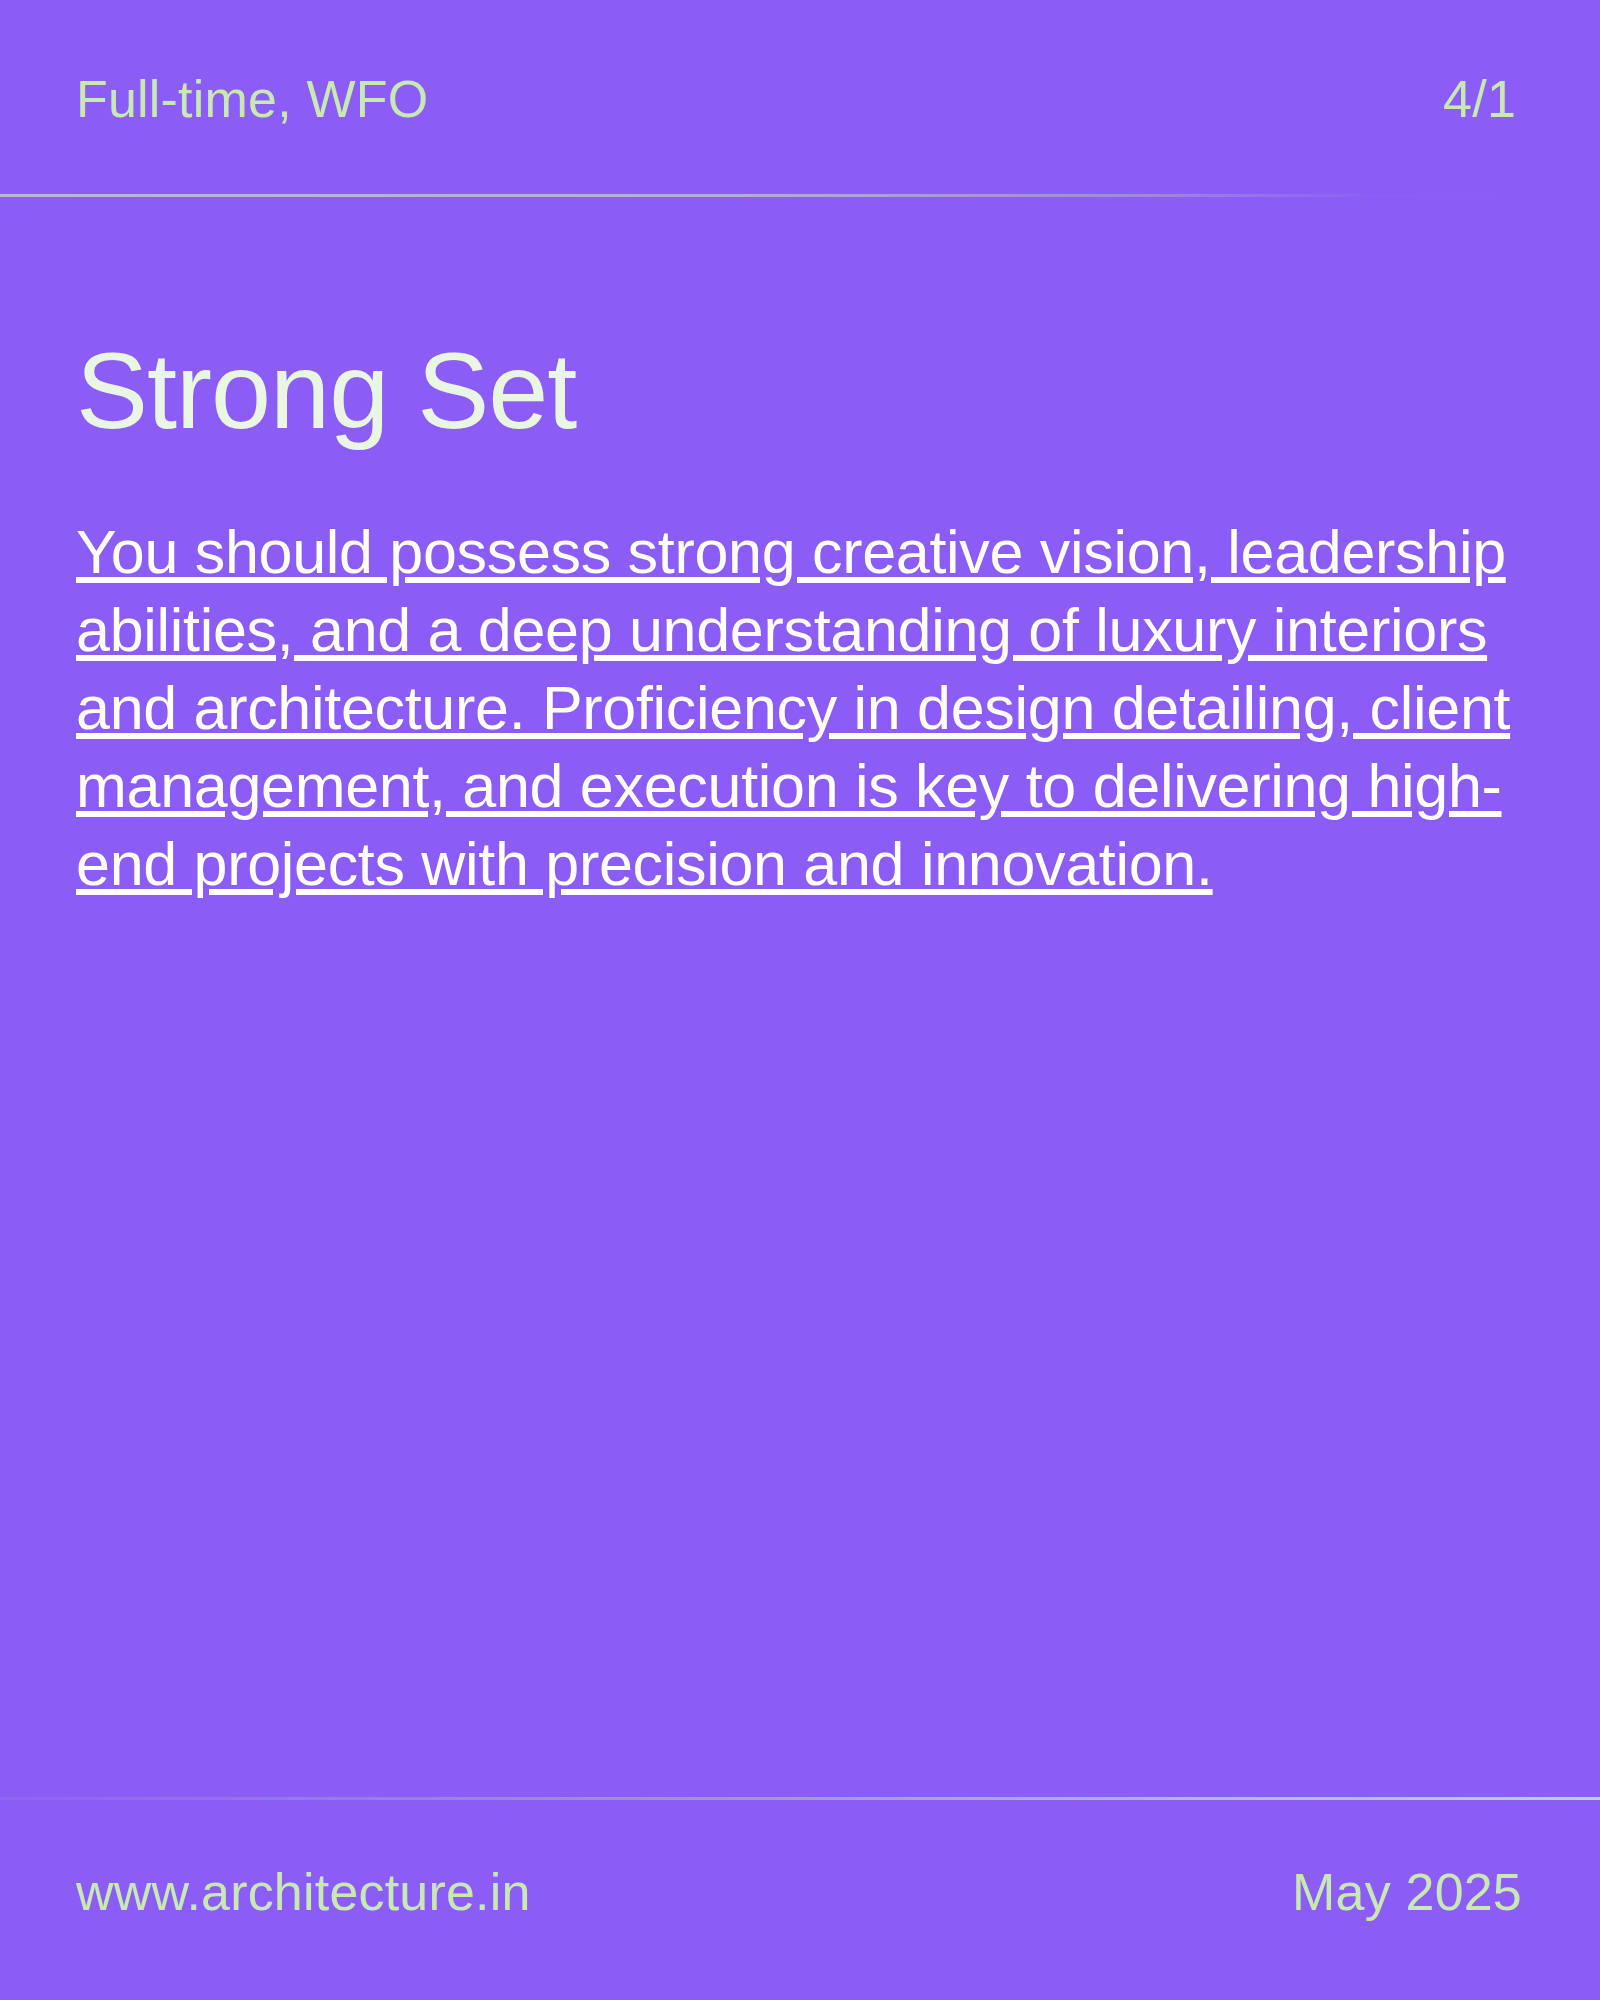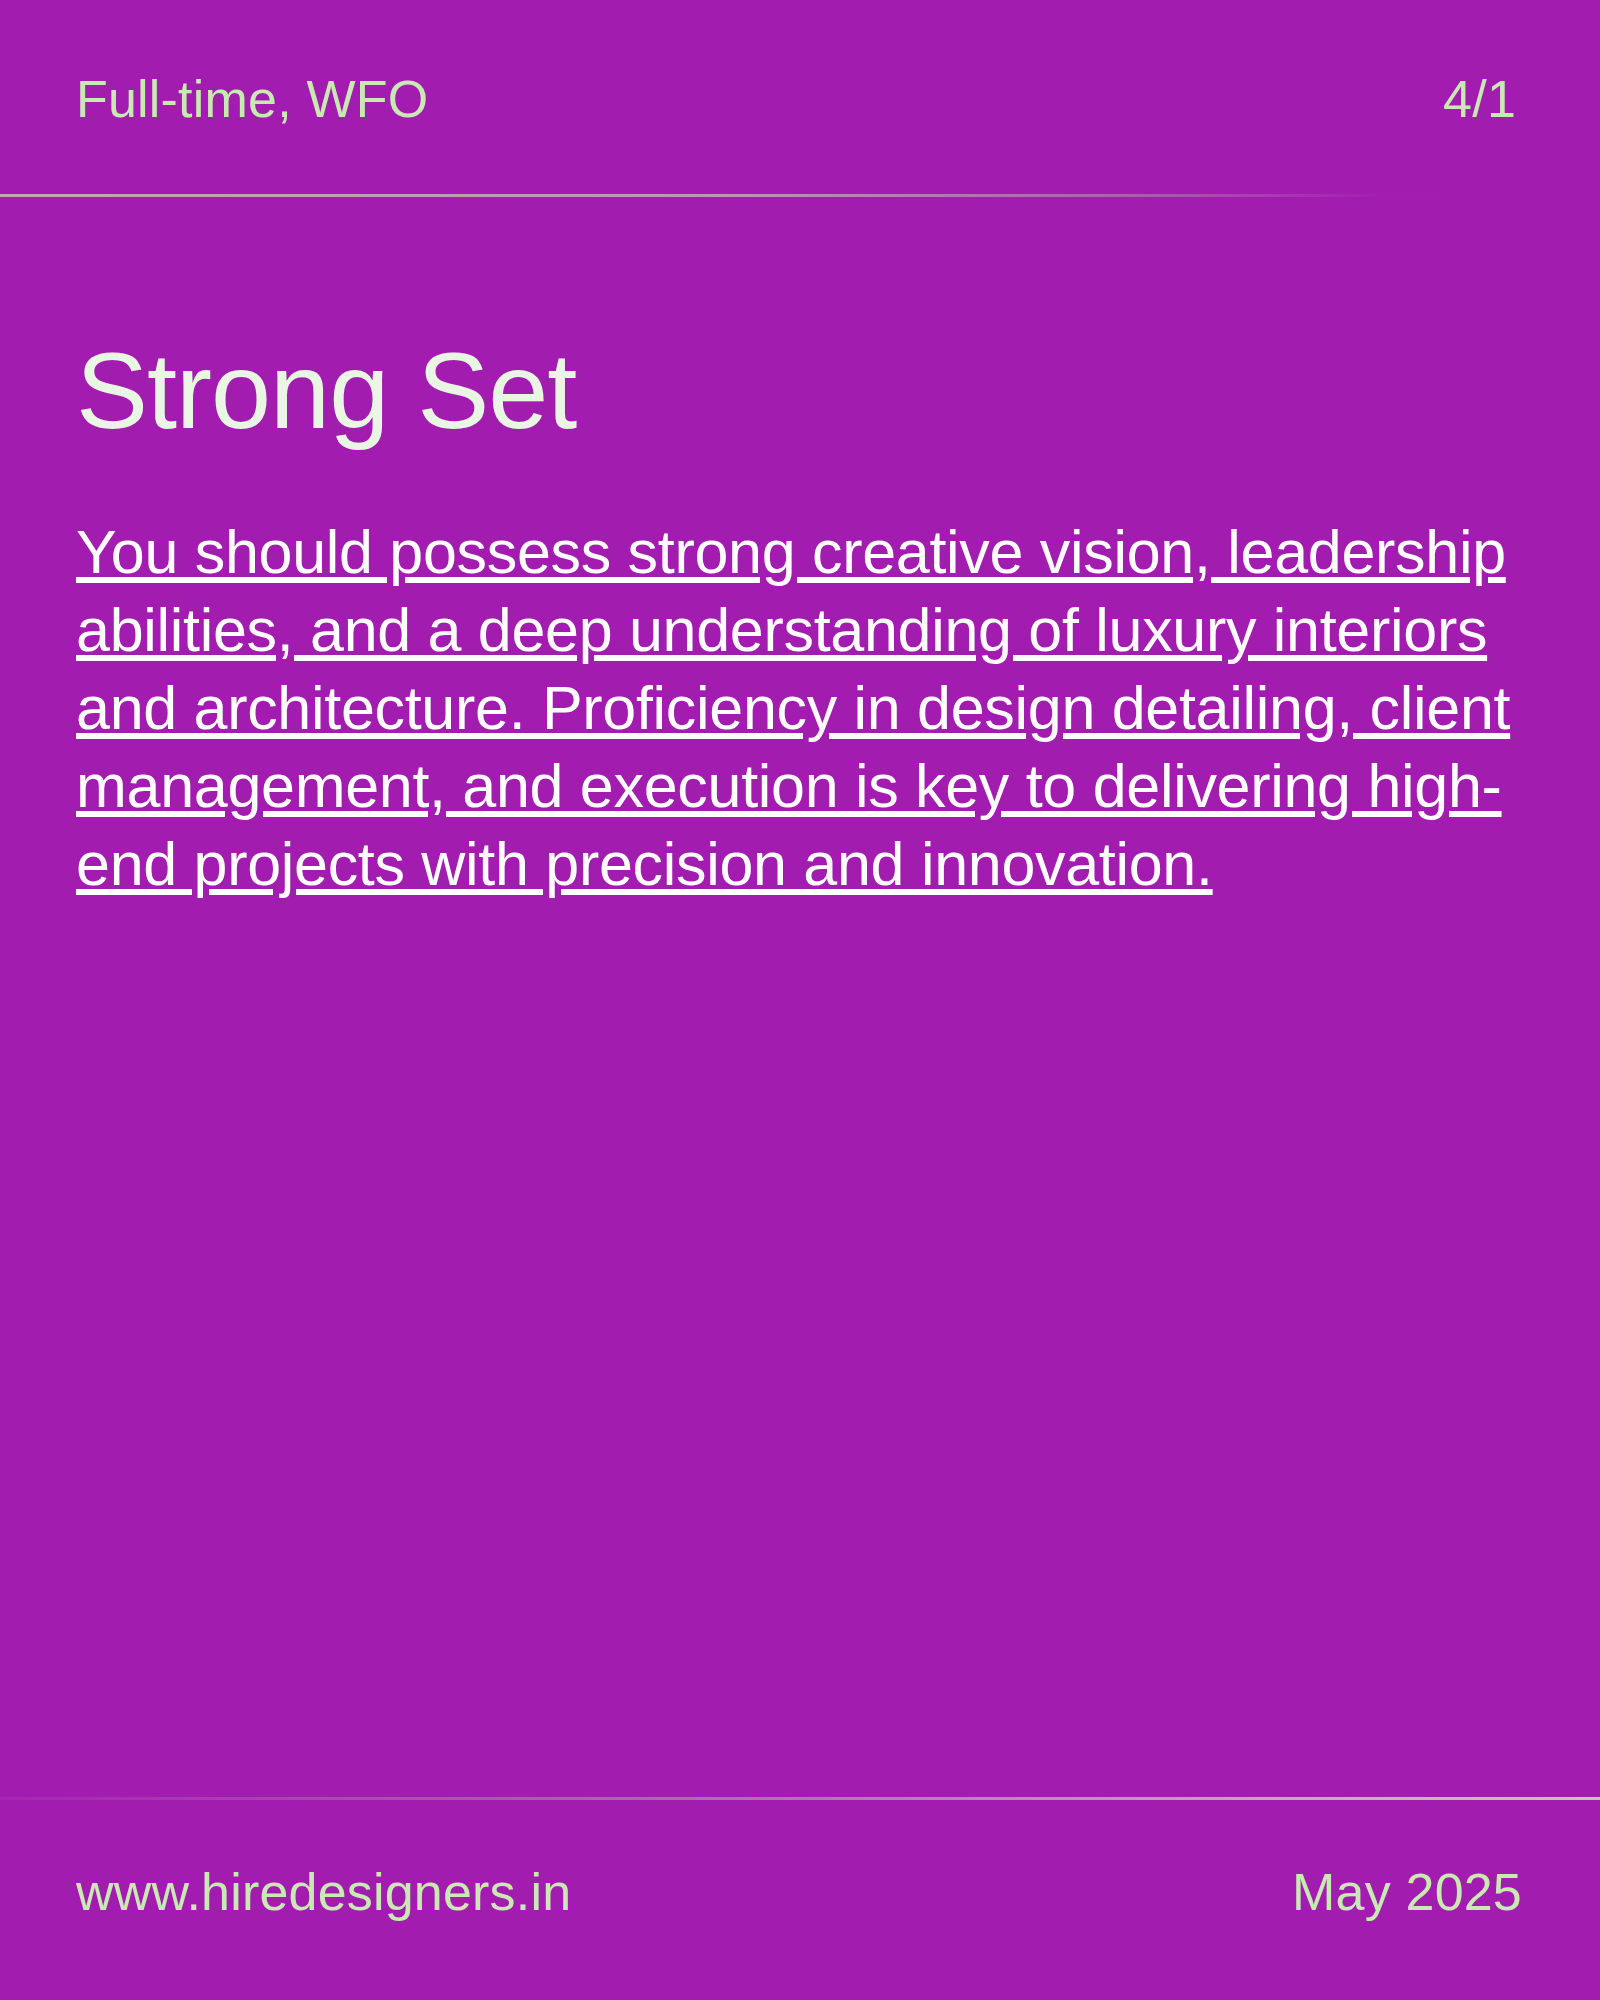--- a/index.html
+++ b/index.html
@@ -12,21 +12,21 @@
     height: 2000px;
     background: #3BA706;
     font-family: "Liberation Sans", sans-serif;
     overflow: hidden;
   }
 
   .slide {
     position: relative;
     width: 1600px;
     height: 2000px;
-    background: #a21caf;
+    background: #8b5cf6;
     box-sizing: border-box;
     display: flex;
     flex-direction: column;
   }
 
   
   .header {
     position: relative;
     height: 197px;
     flex: 0 0 197px;
@@ -159,17 +159,17 @@
 
   <div class="content">
     <h1 class="page-title">Strong Set</h1>
 
     <p class="body-paragraph">You should possess strong creative vision, leadership abilities, and a deep understanding of luxury interiors and architecture. Proficiency in design detailing, client management, and execution is key to delivering high-end projects with precision and innovation.</p>
 
   </div>
 
   <div class="footer">
     <div class="divider divider-bottom"></div>
-    <span class="footer-site">www.hiredesigners.in</span>
+    <span class="footer-site">www.architecture.in</span>
     <span class="footer-date">May 2025</span>
   </div>
 
 </div>
 
 </body></html>

